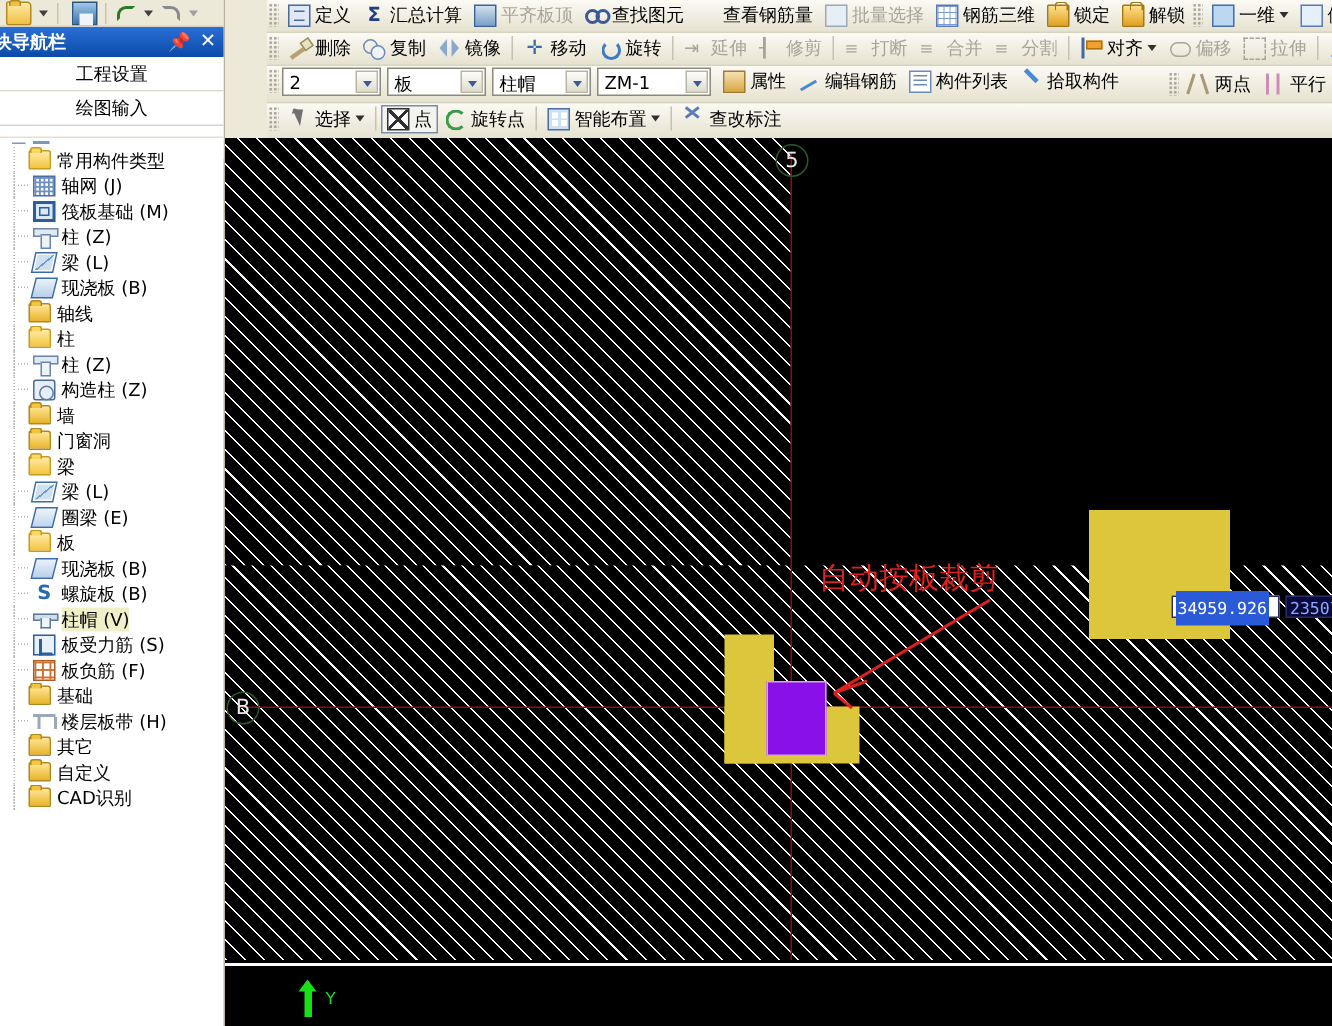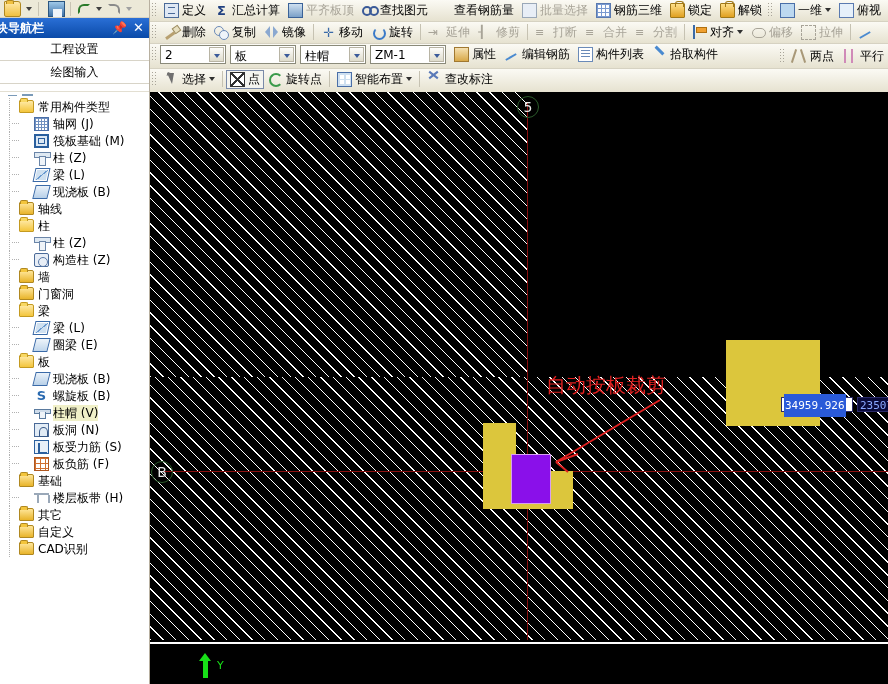--- a/index.html
+++ b/index.html
@@ -60,21 +60,21 @@
   .lp-minitool{ height:14px; position:relative; background:#ffffff;}
   .mt-dash{position:absolute;background:#7a9ab8;height:3px;}
 
   #tree { position:absolute; top:96px; left:0; width:148px; bottom:0;
           background:#ffffff; overflow:hidden; padding-top:2px;}
   .tnode { height:17px; display:flex; align-items:center; white-space:nowrap;
            font-size:12px; color:#000; position:relative;}
   .tnode .lbl { line-height:16px; }
   .tnode.sel .lbl { background:#f0f0c8; }
   .ind0 { padding-left: 19px; }
-  .ind1 { padding-left: 34px; }
+  .ind1 { padding-left: 22px; }
   .dots { position:absolute; left:9px; top:0; width:1px; height:17px;
           background: repeating-linear-gradient(#b0b0b0 0 1px, transparent 1px 2px); }
   .dash { position:absolute; left:10px; top:8px; width:9px; height:1px;
           background: repeating-linear-gradient(to right,#b0b0b0 0 1px, transparent 1px 2px); }
 
   .fico { width:15px; height:13px; margin-right:4px; flex:0 0 auto; position:relative; }
   .f-open { background:linear-gradient(#ffeaa8,#f3c53c); border:1px solid #c49a20; border-radius:1px 2px 1px 1px; }
   .f-open:before{content:"";position:absolute;left:0px;top:-3px;width:6px;height:3px;background:#f8d864;border:1px solid #c49a20;border-bottom:0;border-radius:2px 2px 0 0;}
   .f-close { background:linear-gradient(#ffe69a,#e8b42a); border:1px solid #b08820; border-radius:1px 2px 1px 1px; }
   .f-close:before{content:"";position:absolute;left:0px;top:-3px;width:6px;height:3px;background:#f3c53c;border:1px solid #b08820;border-bottom:0;border-radius:2px 2px 0 0;}
@@ -107,21 +107,21 @@
   .ic-srj { background:#e8f0f8; border:1px solid #2a5f9e; }
   .ic-srj:after{content:"";position:absolute;left:3px;top:2px;width:7px;height:9px;border-left:2px solid #2a5f9e;border-bottom:2px solid #2a5f9e;}
   .ic-fj { background:#fff; border:1px solid #b05820;
           background-image:linear-gradient(to right,#d07030 1px,transparent 1px),linear-gradient(#d07030 1px,transparent 1px);
           background-size:5px 5px;}
   .ic-bandp { background:transparent;}
   .ic-bandp:before{content:"";position:absolute;left:0;top:2px;width:15px;height:2px;background:#9aa8b8;}
   .ic-bandp:after{content:"";position:absolute;left:3px;top:4px;width:9px;height:8px;border-left:2px solid #9aa8b8;border-right:2px solid #9aa8b8;}
 
   
-  #tb-area { position:absolute; left:150px; top:0; right:0; height:92px; background:#ece9d8; }
+  #tb-area { position:absolute; left:150px; top:0; right:0; height:92px; background:#ece9d8;padding-left:28px; }
   .tbrow { position:relative; height:22px; border-bottom:1px solid #d6d2c2;
            background:linear-gradient(#fbfaf4,#e6e2d0); white-space:nowrap; }
   .tbrow.r3 { height:25px; }
   .tbrow.r4 { height:24px; border-bottom:1px solid #c8c4b4;}
   .grip { display:inline-block; width:7px; height:16px; vertical-align:middle; margin:0 2px 0 1px;
           background-image:radial-gradient(#a8a498 0.8px, transparent 1px); background-size:3px 3px;}
   .tbtn { display:inline-flex; align-items:center; height:20px; vertical-align:middle;
           padding:0 4px; font-size:12px; color:#000; cursor:default; }
   .tbtn.dis { color:#a8a498; }
   .tbtn .gi { width:15px; height:15px; margin-right:3px; position:relative; flex:0 0 auto; }
@@ -374,26 +374,20 @@
         </div>
         <div class="tnode ind1 sel">
           <div class="dots"></div>
           <div class="dash" style="left: 12px; width: 8px;"></div>
           <span class="cico ic-cap"></span>
           <span class="lbl">柱帽 (V)</span>
         </div>
         <div class="tnode ind1">
           <div class="dots"></div>
           <div class="dash" style="left: 12px; width: 8px;"></div>
-          <span class="cico ic-hole"></span>
-          <span class="lbl">板洞 (N)</span>
-        </div>
-        <div class="tnode ind1">
-          <div class="dots"></div>
-          <div class="dash" style="left: 12px; width: 8px;"></div>
           <span class="cico ic-srj"></span>
           <span class="lbl">板受力筋 (S)</span>
         </div>
         <div class="tnode ind1">
           <div class="dots"></div>
           <div class="dash" style="left: 12px; width: 8px;"></div>
           <span class="cico ic-fj"></span>
           <span class="lbl">板负筋 (F)</span>
         </div>
         <div class="tnode ind0">

